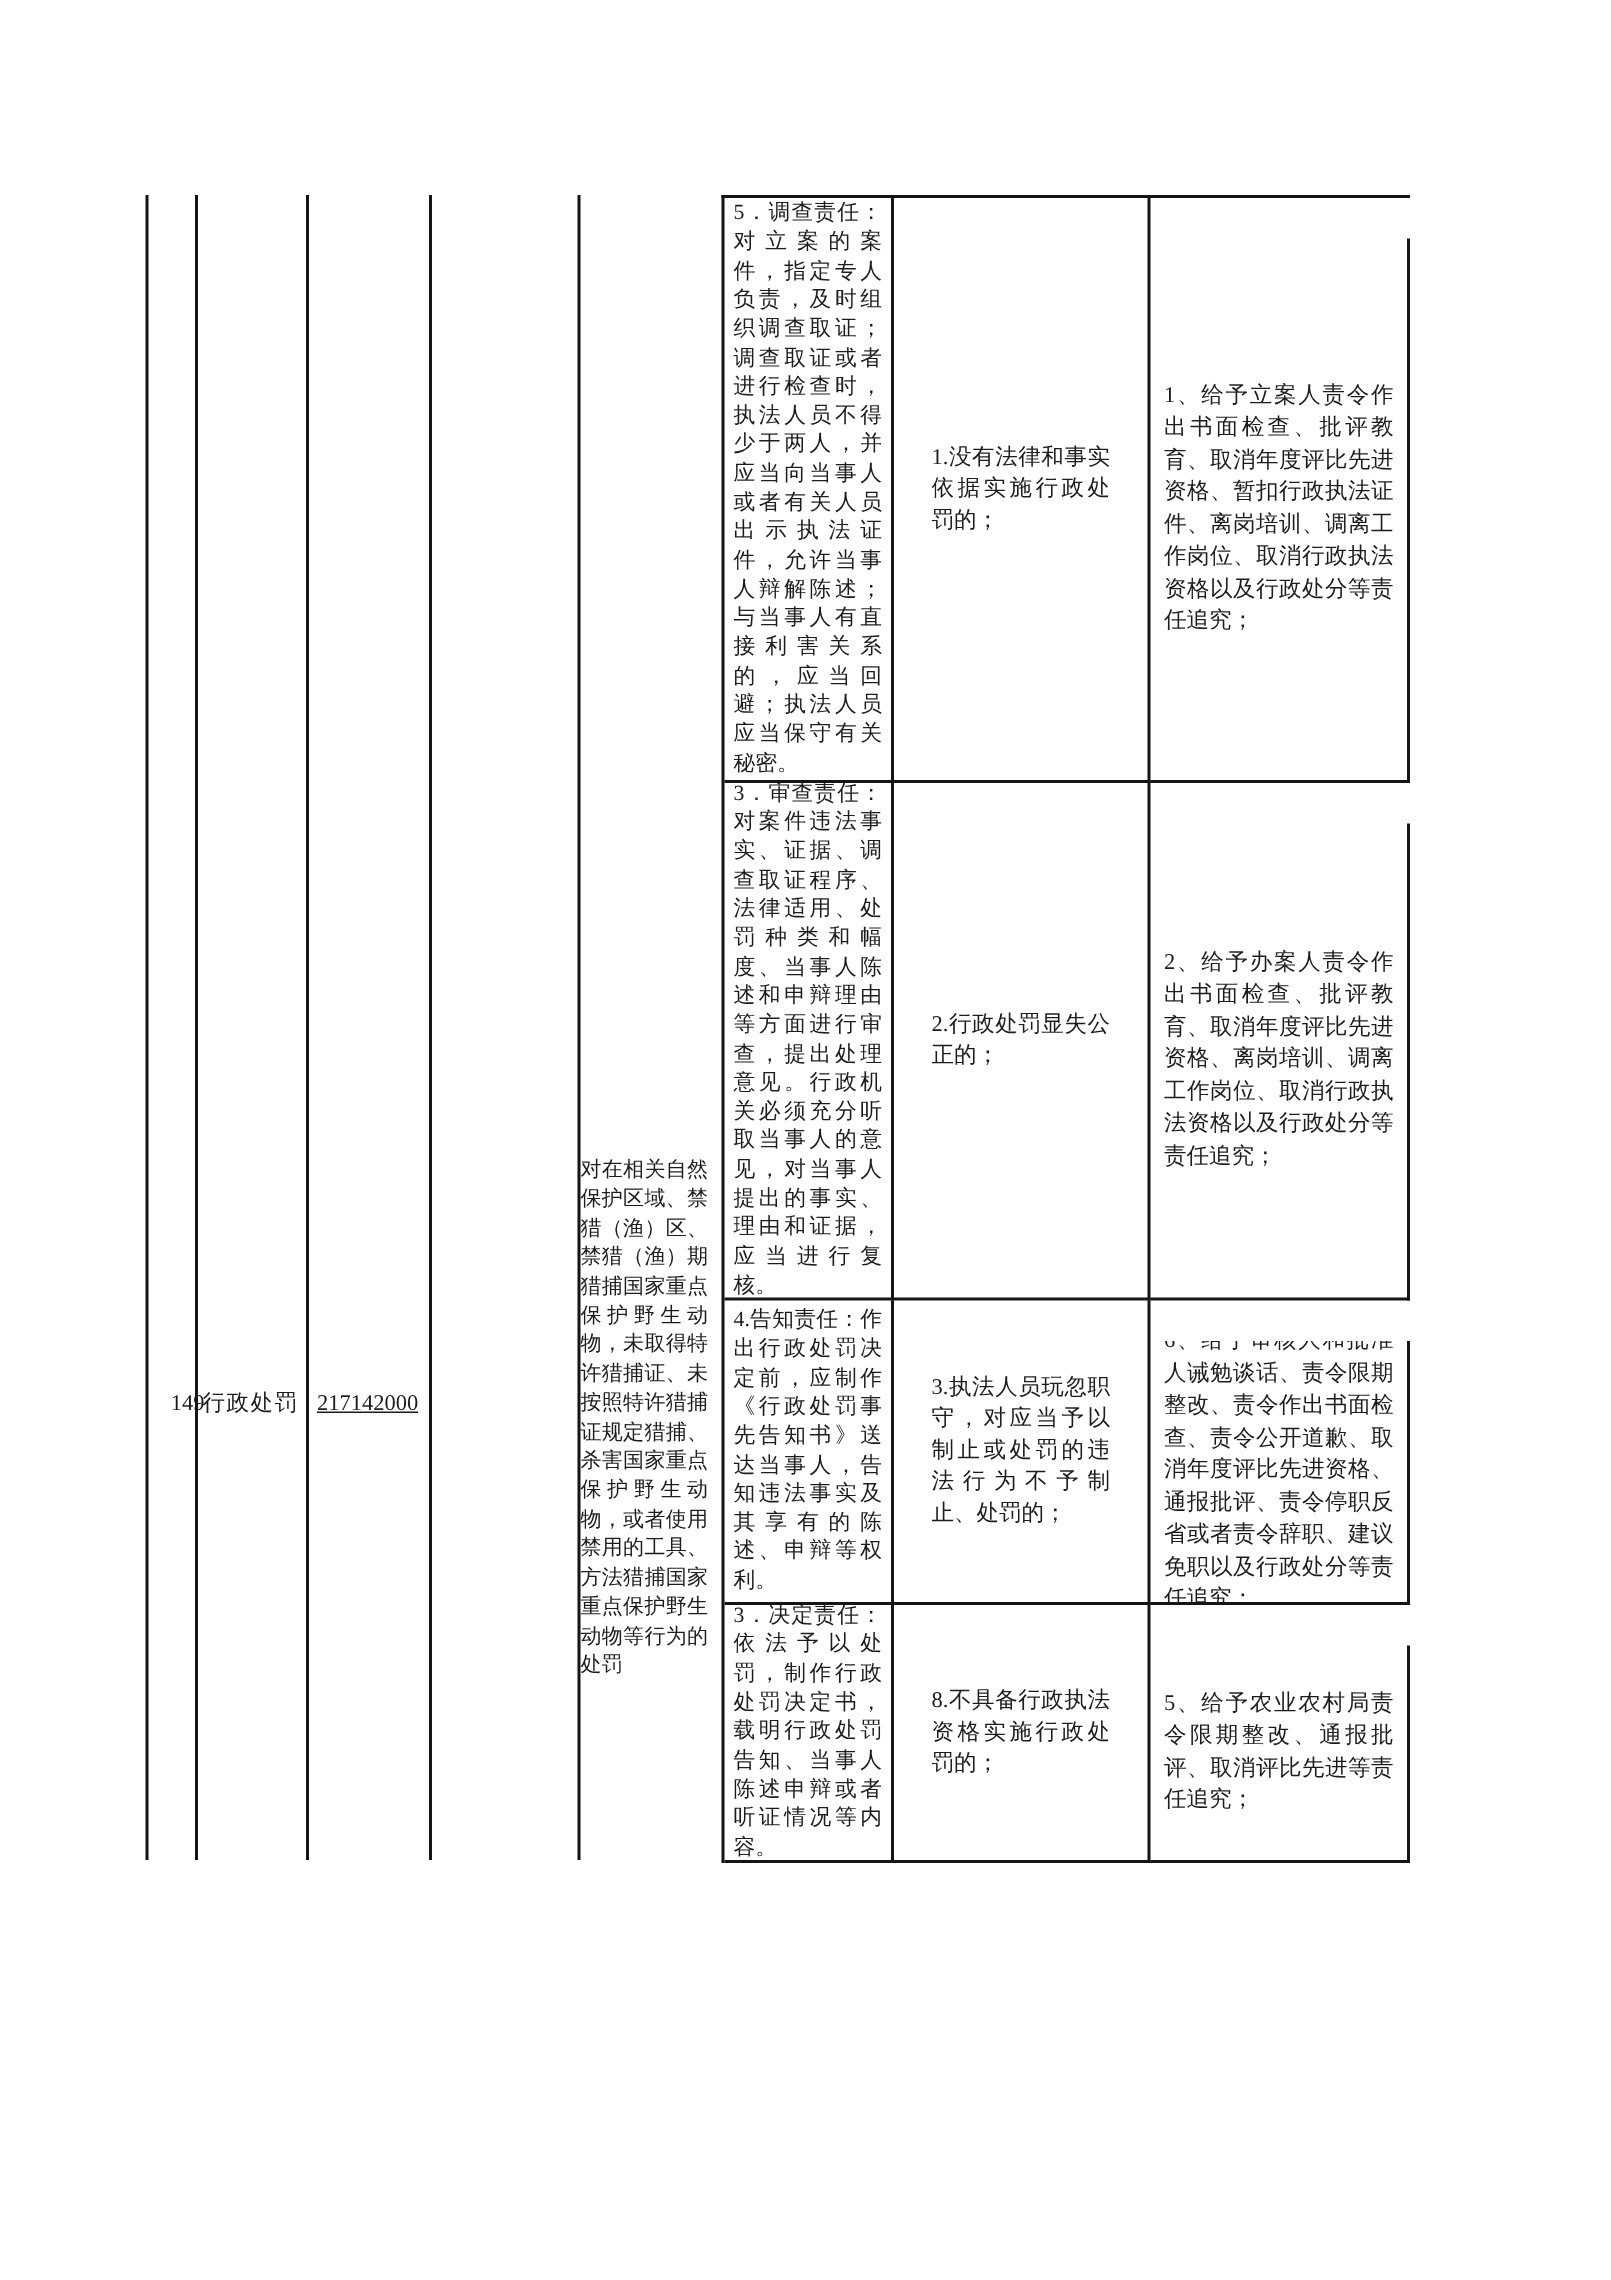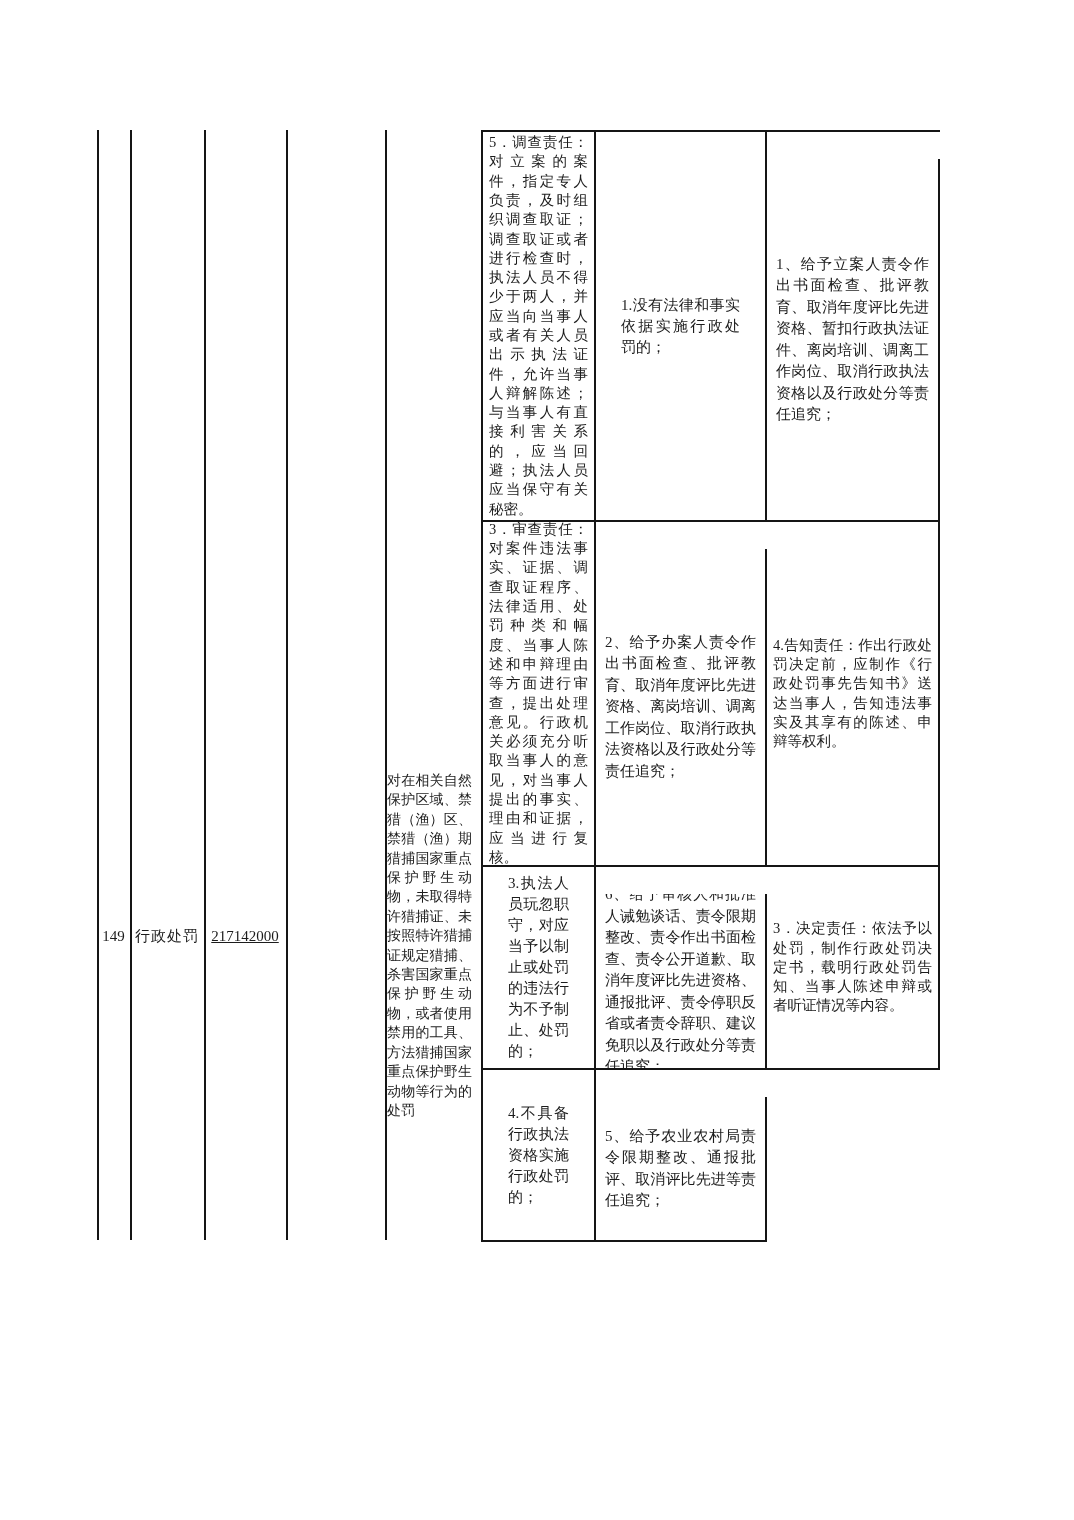--- a/index.html
+++ b/index.html
@@ -62,58 +62,61 @@
 <body>
 
 <div class="page">
 
   <div class="vline" style="left:97px"></div>
   <div class="vline" style="left:130px"></div>
   <div class="vline" style="left:204px"></div>
   <div class="vline" style="left:286px"></div>
   <div class="vline" style="left:385px"></div>
 
-  <div class="leftcell" style="left:97px;top:926px;width:33px;">149</div>
+  <div class="leftcell" style="left:97px;top:926px;width:56px;">149</div>
   <div class="leftcell" style="left:132px;top:926px;width:70px;letter-spacing:1px;">行政处罚</div>
   <div class="leftcell" style="left:204px;top:926px;width:82px;text-decoration:underline;">217142000</div>
   <div class="matter">对在相关自然保护区域、禁猎（渔）区、禁猎（渔）期猎捕国家重点保护野生动物，未取得特许猎捕证、未按照特许猎捕证规定猎捕、杀害国家重点保护野生动物，或者使用禁用的工具、方法猎捕国家重点保护野生动物等行为的处罚</div>
 
   <div class="grid">
 
     <div class="gcell duty">
       <div class="txt">5．调查责任：对立案的案件，指定专人负责，及时组织调查取证；调查取证或者进行检查时，执法人员不得少于两人，并应当向当事人或者有关人员出示执法证件，允许当事人辩解陈述；与当事人有直接利害关系的，应当回避；执法人员应当保守有关秘密。</div>
     </div>
     <div class="gcell violation">
       <div class="txt">1.没有法律和事实依据实施行政处罚的；</div>
     </div>
     <div class="gcell accountability">
       <div class="txt">1、给予立案人责令作出书面检查、批评教育、取消年度评比先进资格、暂扣行政执法证件、离岗培训、调离工作岗位、取消行政执法资格以及行政处分等责任追究；</div>
     </div>
 
     <div class="gcell duty">
       <div class="txt">3．审查责任：对案件违法事实、证据、调查取证程序、法律适用、处罚种类和幅度、当事人陈述和申辩理由等方面进行审查，提出处理意见。行政机关必须充分听取当事人的意见，对当事人提出的事实、理由和证据，应当进行复核。</div>
     </div>
+    <div class="gcell violation">
+      <div class="txt">2.行政处罚显失公正的；</div>
+    </div>
     <div class="gcell accountability">
       <div class="txt">2、给予办案人责令作出书面检查、批评教育、取消年度评比先进资格、离岗培训、调离工作岗位、取消行政执法资格以及行政处分等责任追究；</div>
     </div>
 
     <div class="gcell duty">
       <div class="txt">4.告知责任：作出行政处罚决定前，应制作《行政处罚事先告知书》送达当事人，告知违法事实及其享有的陈述、申辩等权利。</div>
     </div>
     <div class="gcell violation">
       <div class="txt">3.执法人员玩忽职守，对应当予以制止或处罚的违法行为不予制止、处罚的；</div>
     </div>
     <div class="gcell accountability">
       <div class="txt">6、给予审核人和批准人诫勉谈话、责令限期整改、责令作出书面检查、责令公开道歉、取消年度评比先进资格、通报批评、责令停职反省或者责令辞职、建议免职以及行政处分等责任追究；</div>
     </div>
 
     <div class="gcell duty">
       <div class="txt">3．决定责任：依法予以处罚，制作行政处罚决定书，载明行政处罚告知、当事人陈述申辩或者听证情况等内容。</div>
     </div>
     <div class="gcell violation">
-      <div class="txt">4.不具备行政执法资格实施行政处罚的；</div>
+      <div class="txt">8.不具备行政执法资格实施行政处罚的；</div>
     </div>
     <div class="gcell accountability">
       <div class="txt">5、给予农业农村局责令限期整改、通报批评、取消评比先进等责任追究；</div>
     </div>
 
   </div>
 </div>
 
 </body></html>

